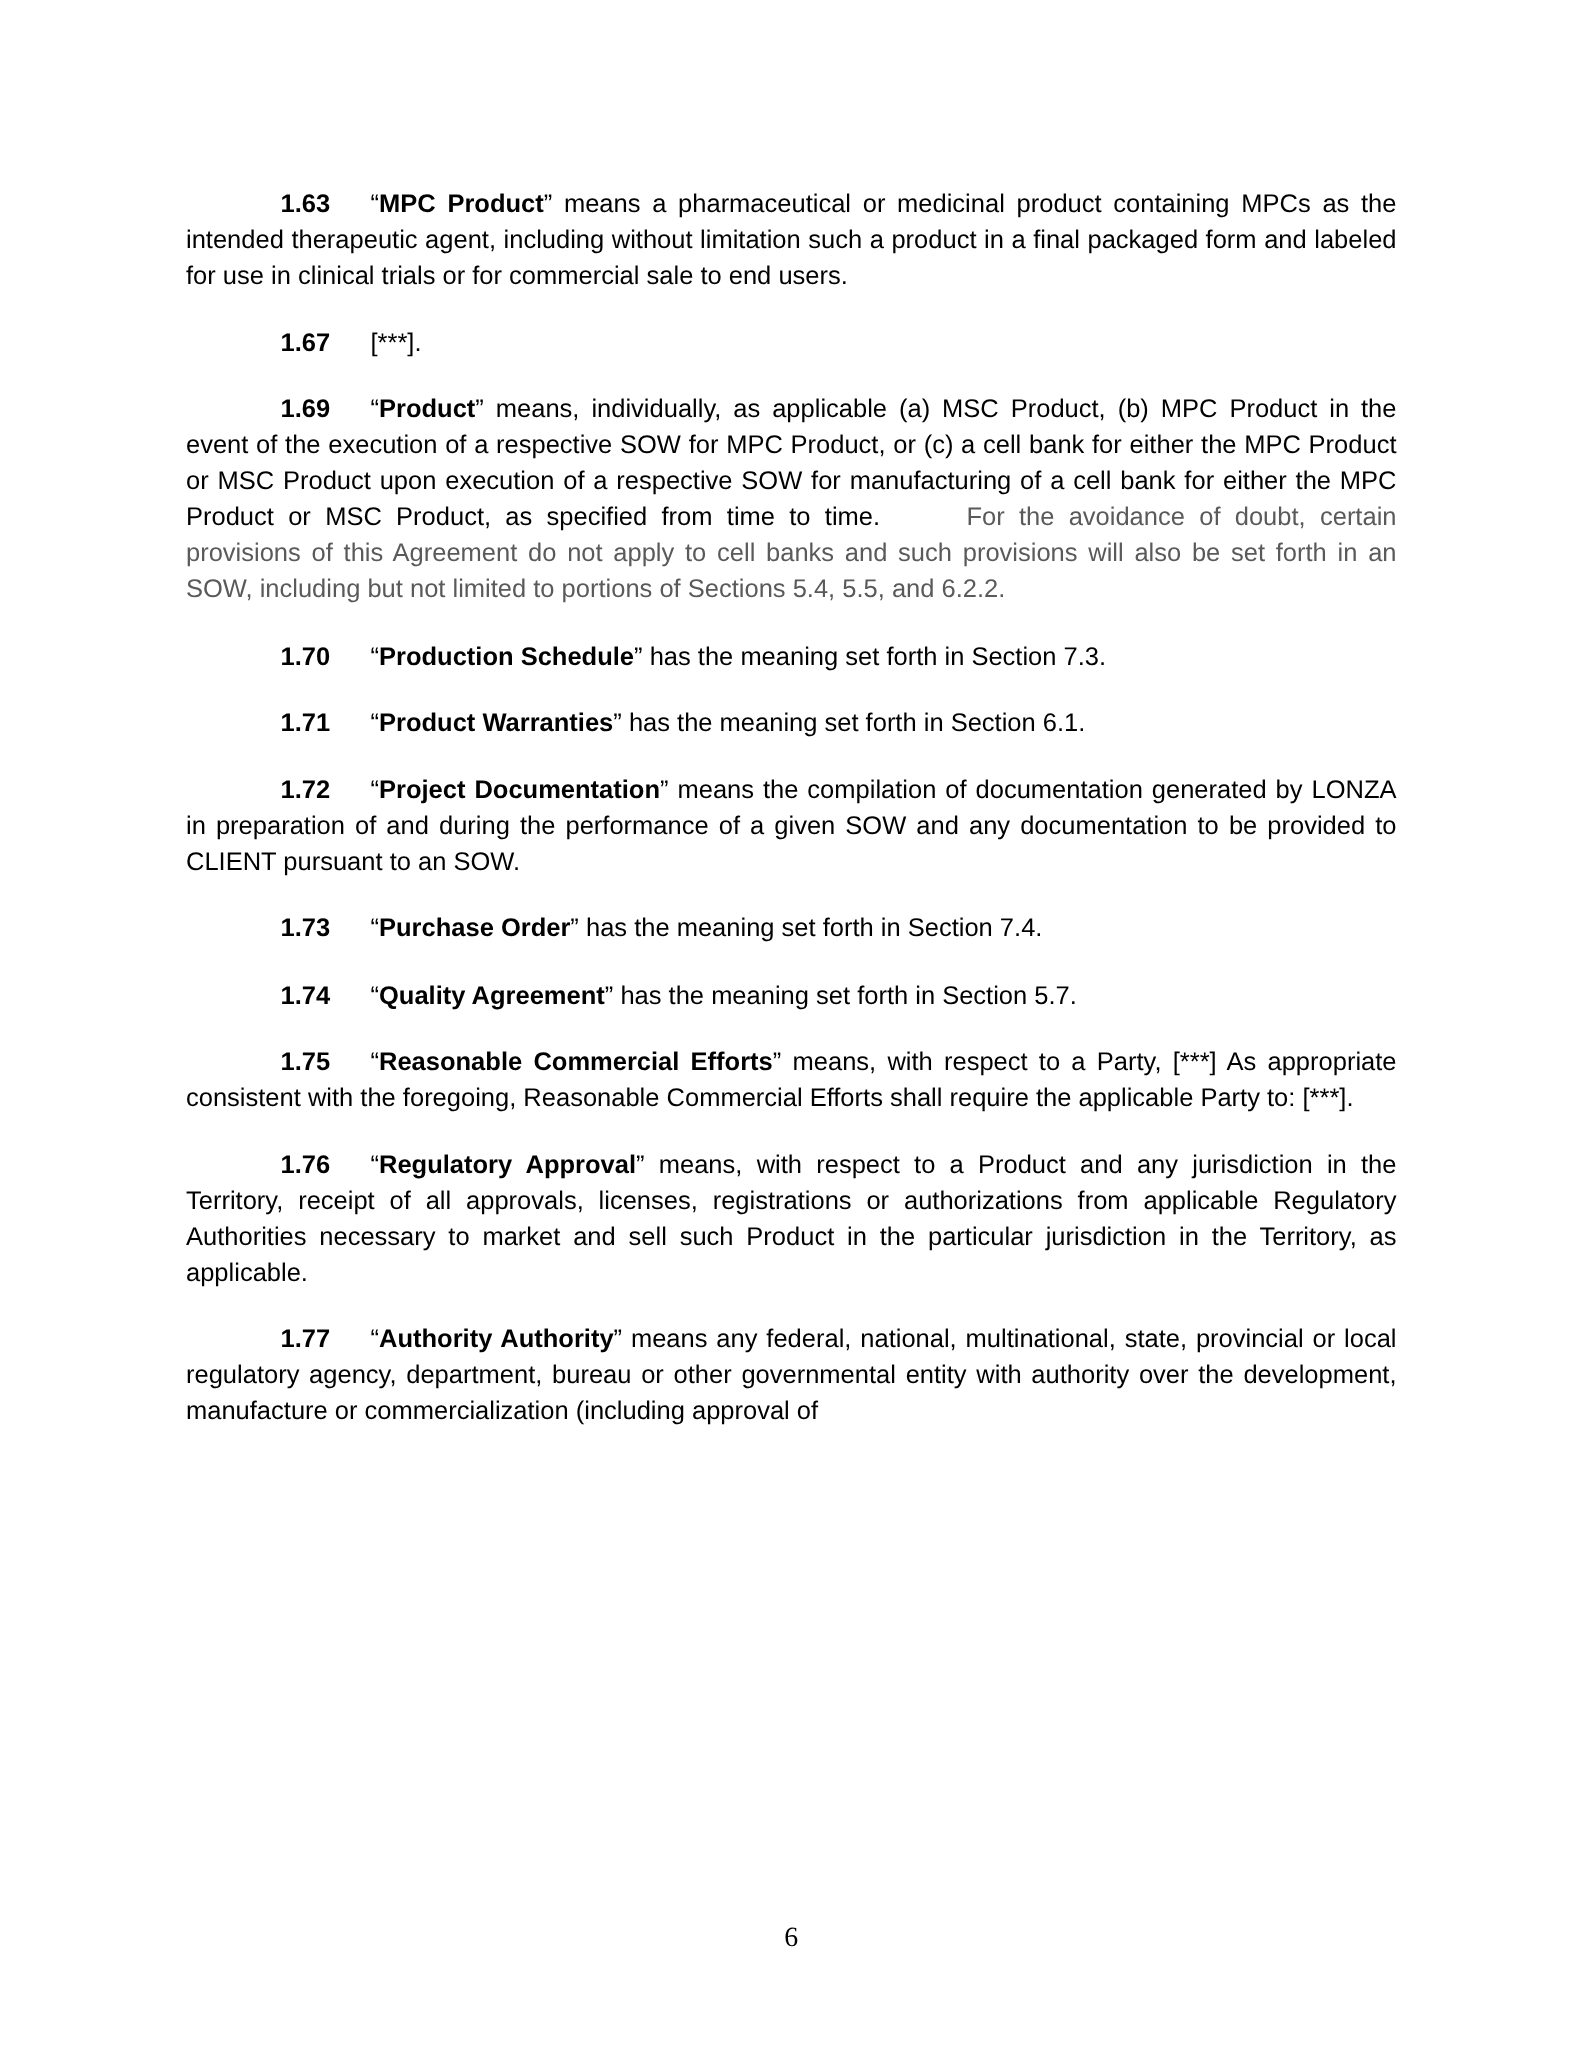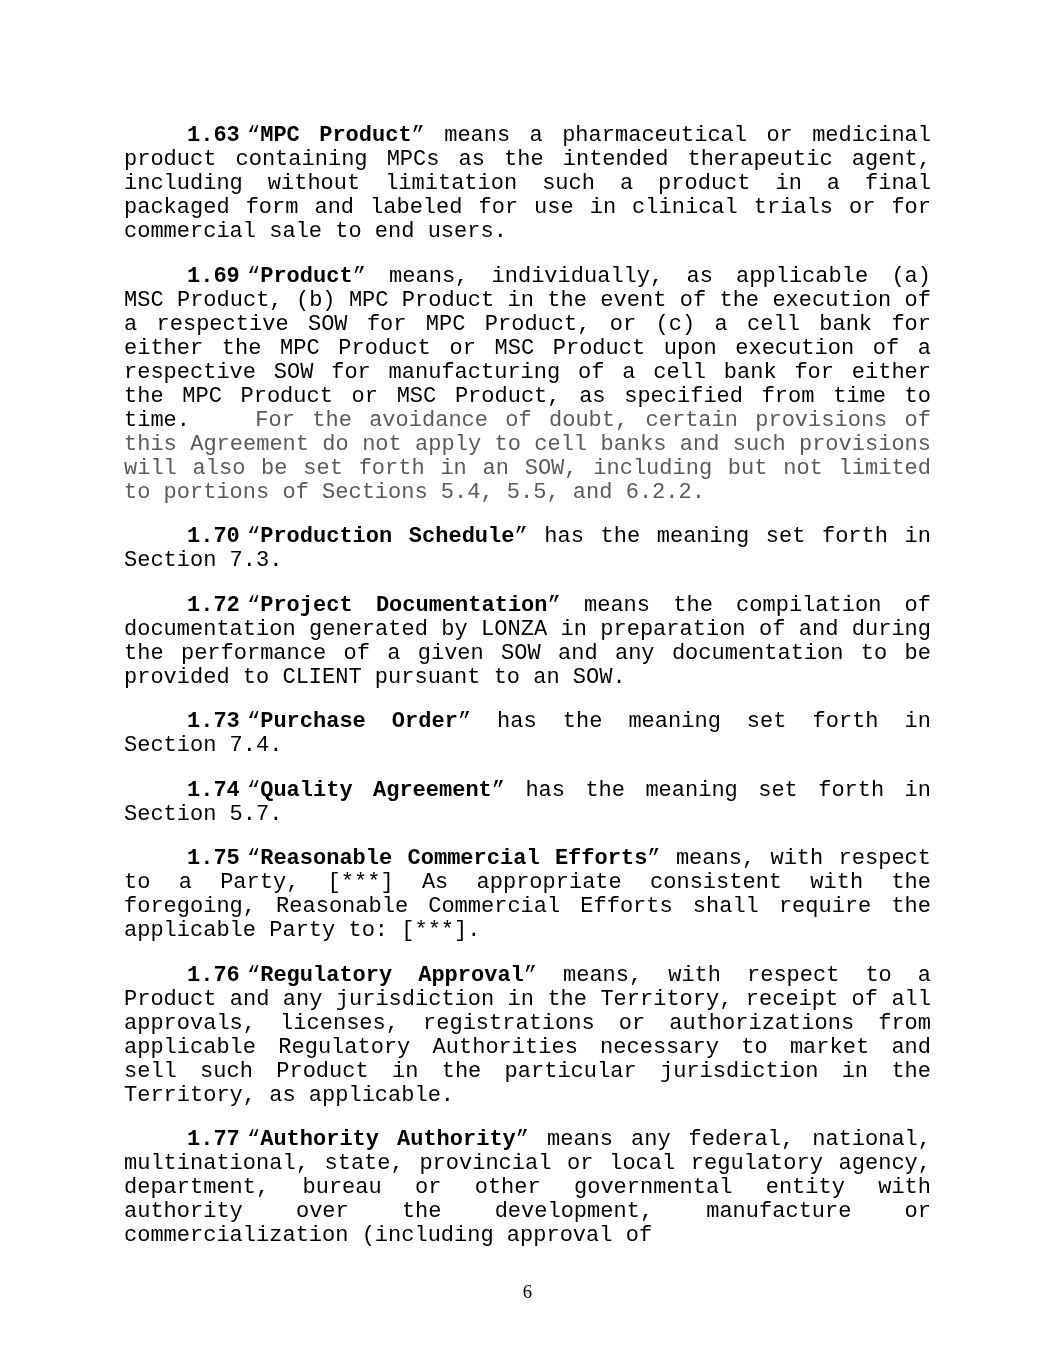--- a/index.html
+++ b/index.html
@@ -1,37 +1,39 @@
 <!DOCTYPE html>
 <html><head>
   <meta charset="utf-8">
   <style>
     html, body { margin: 0; padding: 0; background: #ffffff; }
     body { width: 1055px; height: 1365px; position: relative; overflow: hidden; }
     .page {
       position: absolute; left: 124px; top: 124px; width: 807px;
-      font-family: Liberation Mono, monospace; font-size: 22px; line-height: 24px;
+      font-family: Liberation Sans, sans-serif; font-size: 17px; line-height: 24px;
       color: #000000;
     }
     .para { margin: 0 0 20.5px 0; text-align: justify; text-indent: 63px; }
     .para .num { font-weight: bold; display: inline-block; width: 60px; text-indent: 0; }
     .para .term { font-weight: bold; }
     .gray { color: #5a5a5a; margin-left: 48px; }
     .pagenum {
       position: absolute; left: 0; width: 1055px; top: 1281px; text-align: center;
       font-family: "Liberation Serif", serif; font-size: 18.6px; color: #000;
     }
   </style>
 </head>
 <body>
 
 <div class="page" id="page">
     <p class="para"><span class="num">1.63</span>“<span class="term">MPC Product</span>”<span> means a pharmaceutical or medicinal product containing MPCs as the intended therapeutic agent, including without limitation such a product in a final packaged form and labeled for use in clinical trials or for commercial sale to end users.</span></p>
+    <p class="para"><span class="num">1.67</span><span>[***].</span></p>
     <p class="para"><span class="num">1.69</span>“<span class="term">Product</span>”<span> means, individually, as applicable (a) MSC Product, (b) MPC Product in the event of the execution of a respective SOW for MPC Product, or (c) a cell bank for either the MPC Product or MSC Product upon execution of a respective SOW for manufacturing of a cell bank for either the MPC Product or MSC Product, as specified from time to time.  </span><span class="gray">For the avoidance of doubt, certain provisions of this Agreement do not apply to cell banks and such provisions will also be set forth in an SOW, including but not limited to portions of Sections 5.4, 5.5, and 6.2.2.</span></p>
     <p class="para"><span class="num">1.70</span>“<span class="term">Production Schedule</span>”<span> has the meaning set forth in Section 7.3.</span></p>
+    <p class="para"><span class="num">1.71</span>“<span class="term">Product Warranties</span>”<span> has the meaning set forth in Section 6.1.</span></p>
     <p class="para"><span class="num">1.72</span>“<span class="term">Project Documentation</span>”<span> means the compilation of documentation generated by LONZA in preparation of and during the performance of a given SOW and any documentation to be provided to CLIENT pursuant to an SOW.</span></p>
     <p class="para"><span class="num">1.73</span>“<span class="term">Purchase Order</span>”<span> has the meaning set forth in Section 7.4.</span></p>
     <p class="para"><span class="num">1.74</span>“<span class="term">Quality Agreement</span>”<span> has the meaning set forth in Section 5.7.</span></p>
     <p class="para"><span class="num">1.75</span>“<span class="term">Reasonable Commercial Efforts</span>”<span> means, with respect to a Party, [***] As appropriate consistent with the foregoing, Reasonable Commercial Efforts shall require the applicable Party to: [***].</span></p>
     <p class="para"><span class="num">1.76</span>“<span class="term">Regulatory Approval</span>”<span> means, with respect to a Product and any jurisdiction in the Territory, receipt of all approvals, licenses, registrations or authorizations from applicable Regulatory Authorities necessary to market and sell such Product in the particular jurisdiction in the Territory, as applicable.</span></p>
     <p class="para"><span class="num">1.77</span>“<span class="term">Authority Authority</span>”<span> means any federal, national, multinational, state, provincial or local regulatory agency, department, bureau or other governmental entity with authority over the development, manufacture or commercialization (including approval of</span></p>
   </div>
 <div class="pagenum">6</div>
 
 </body></html>

